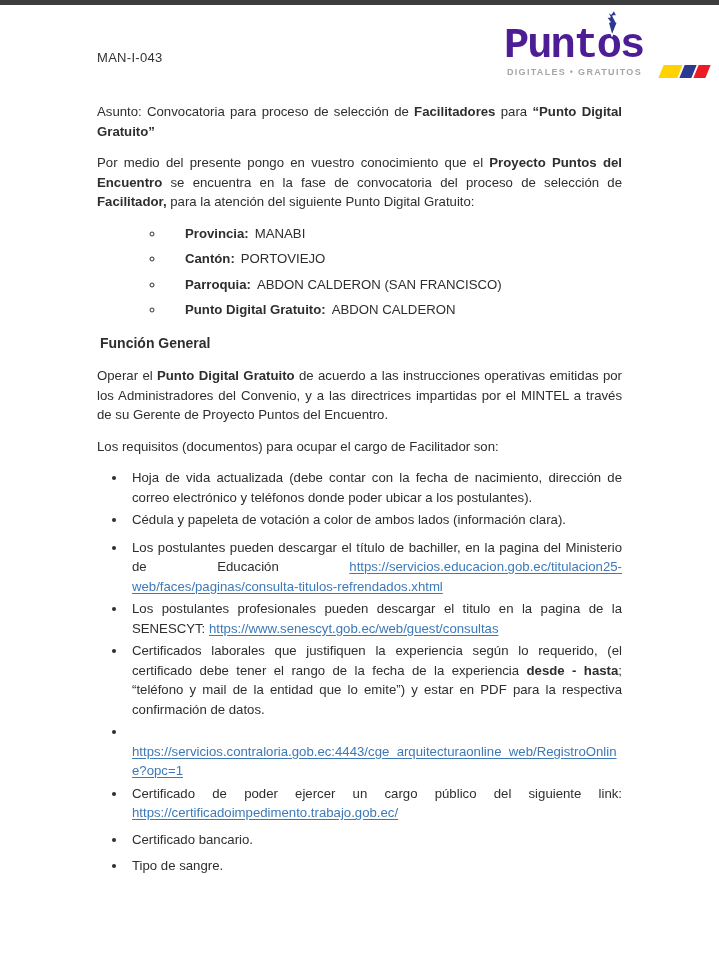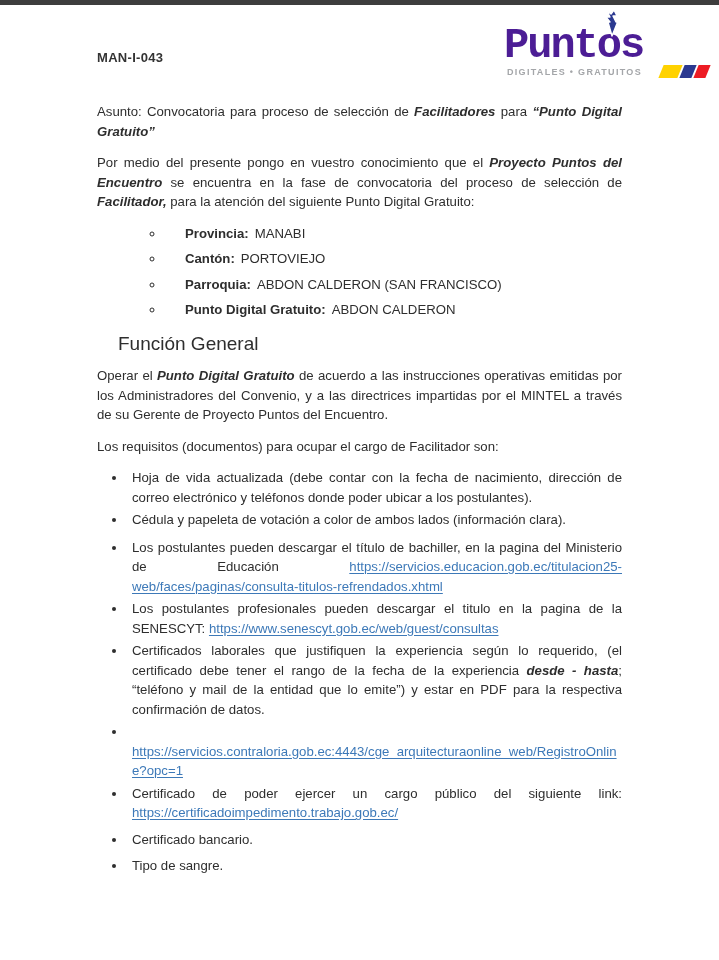--- a/index.html
+++ b/index.html
@@ -8,48 +8,48 @@
     position:relative; width:719px; height:960px; margin:0 auto;
     background:#ffffff; overflow:hidden;
     font-family:"Liberation Sans", sans-serif; color:#2e2e2e;
   }
   .scan-bar { position:absolute; top:0; left:0; width:719px; height:5px; background:#3d3d3d; }
 
   .header {
     display:flex; justify-content:space-between; align-items:flex-start;
     padding:24px 30px 0 97px; height:96px;
   }
-  .doc-code { font-size:13px; margin-top:26px; letter-spacing:.3px; color:#333;font-weight:bold; }
+  .doc-code { font-size:13px; margin-top:26px; letter-spacing:.3px; color:#333; }
 
   .logo { width:185px; text-align:left; }
   .logo-word {
     color:#4c1d95; font-weight:bold; font-size:42px; line-height:44px;
     letter-spacing:-2px; position:relative; white-space:nowrap;font-family:Liberation Mono, monospace;
   }
   .logo-o { position:relative; display:inline-block; }
   .cursor-svg { position:absolute; top:-15px; left:3px; width:24px; height:28px; }
   .logo-sub { display:flex; align-items:center; gap:19px; margin-top:-3px; padding-left:3px; }
   .logo-subtitle {
     color:#a4a6a9; font-size:9px; font-weight:bold; letter-spacing:1.3px; white-space:nowrap;
   }
   .flag { display:flex; gap:2px; transform:skewX(-22deg); }
   .stripe { height:13px; }
   .s-yellow { width:19px; background:#ffd200; }
   .s-blue   { width:12px; background:#2b3990; }
   .s-red    { width:12px; background:#ed1c24; }
 
   .content { padding:6px 97px 0 97px; font-size:13.2px; line-height:19.5px; }
   .para { text-align:justify; margin-bottom:12px; }
-  .b { font-weight:bold;font-style:italic; }
+  .b { font-weight:bold; }
 
   .loc-list { list-style:circle; margin:4px 0 14px 68px; }
   .loc-list li { margin-bottom:6px;padding-left:20px; }
   .loc-label { font-weight:bold; margin-right:6px; }
 
-  .sec-heading { font-size:19px; font-weight:normal; margin:2px 0 13px 21px; }
+  .sec-heading { font-size:14px; font-weight:bold; margin:2px 0 13px 3px; }
 
   .req-list { list-style:disc; margin:2px 0 0 30px; }
   .req-list li { text-align:justify; padding-left:5px; margin-bottom:3px; }
   .req-list li.gap-before { margin-top:8px; }
   .req-list li.spaced { margin-top:7px; margin-bottom:7px; }
 
   .link { color:#3d79b8; text-decoration:underline; text-underline-offset:2px; overflow-wrap:anywhere; }
 </style>
 </head>
 <body>

